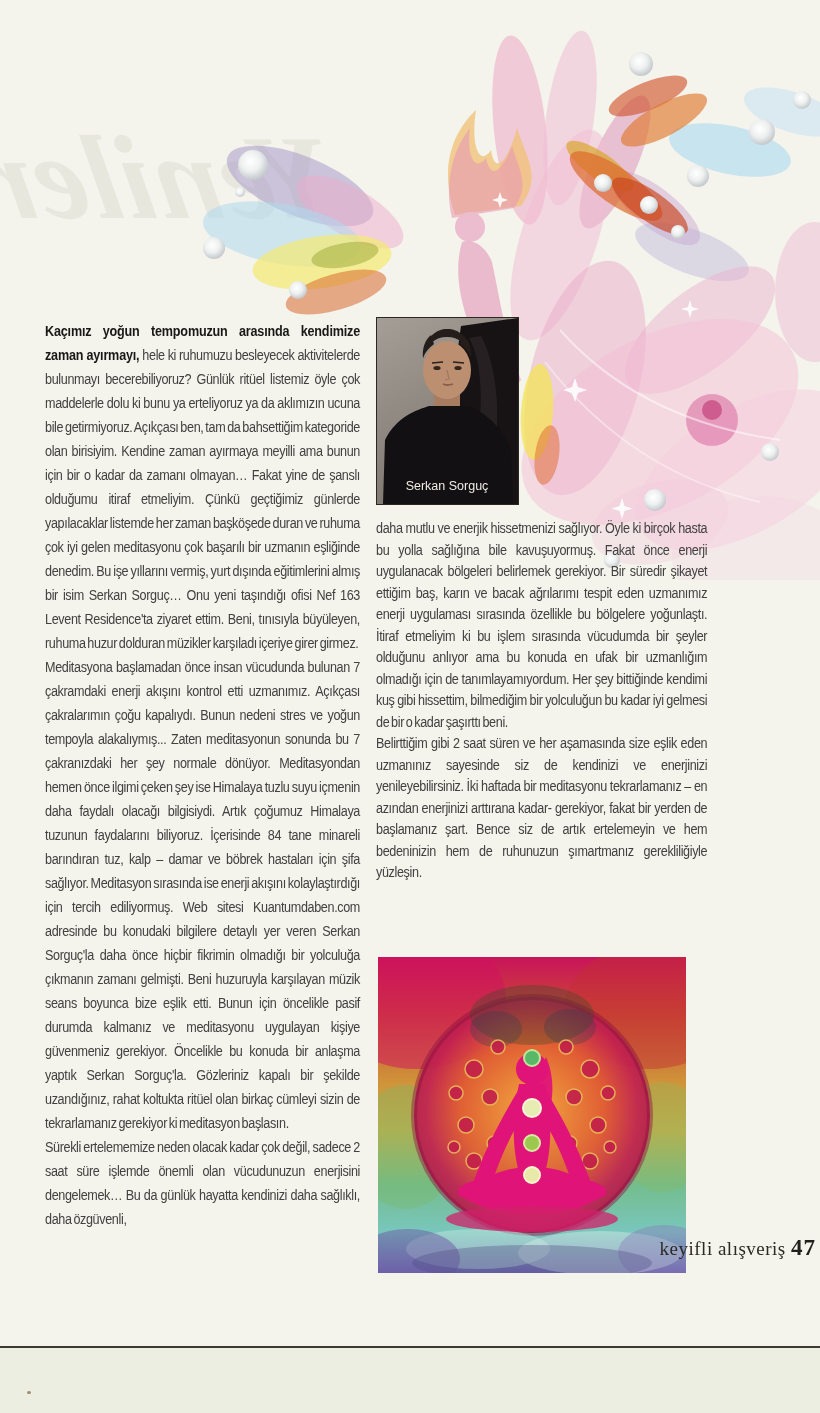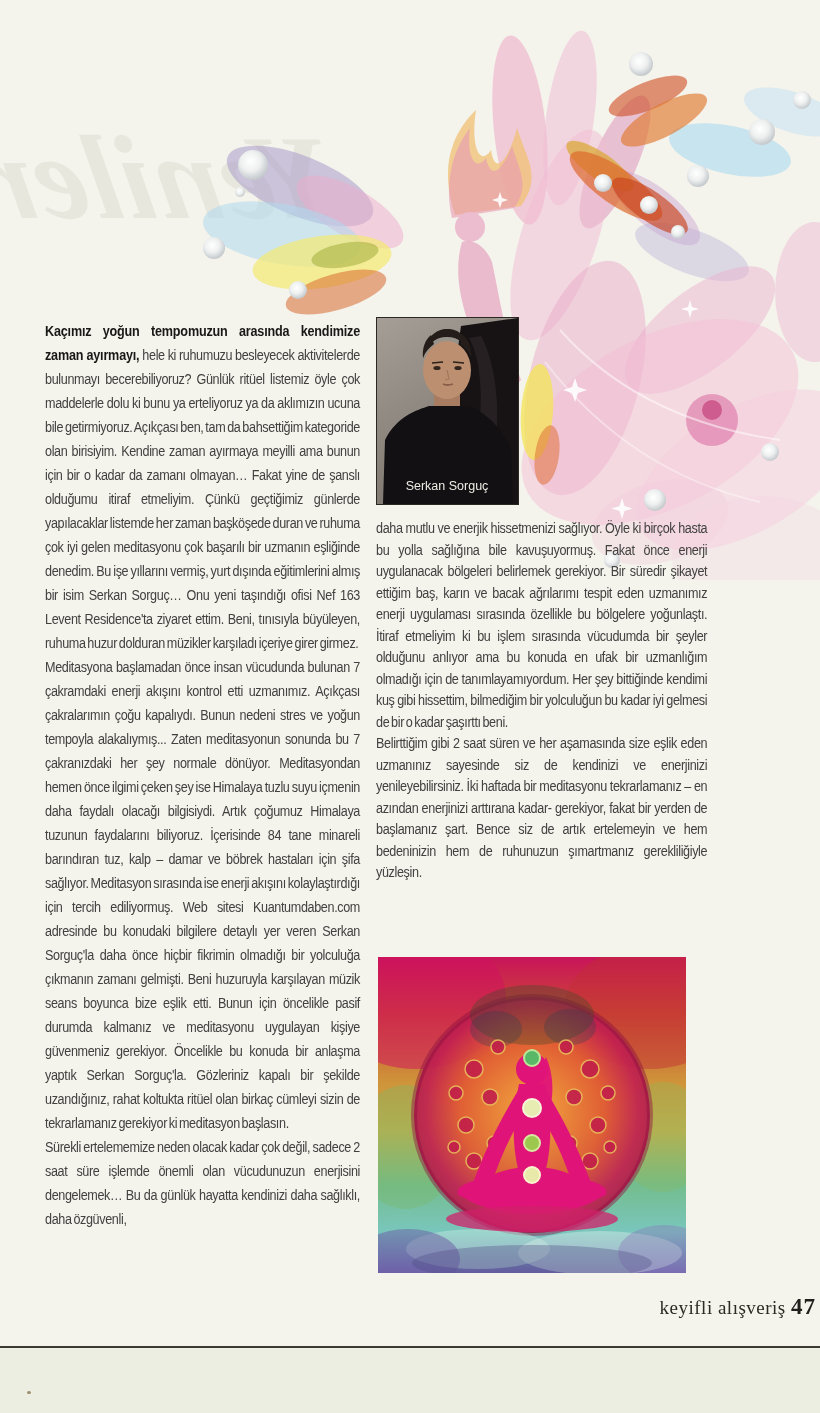--- a/index.html
+++ b/index.html
@@ -31,21 +31,21 @@
   .lead-bold{font-weight:bold;color:#181816;letter-spacing:-0.2px;}
   
   #photo{
     position:absolute;left:377px;top:318px;width:141px;height:186px;
     outline:1px solid #2b2723;
   }
   
   #chakra{position:absolute;left:378px;top:957px;width:308px;height:316px;}
   
   #footer{
-    position:absolute;right:4px;top:1294px;
+    position:absolute;right:4px;top:1235px;
     font-family:"Liberation Serif",serif;color:#2c2a25;font-size:19px;
     letter-spacing:0.5px;
   }
   #footer .pagenum{font-weight:bold;font-size:23px;letter-spacing:1px;color:#22201c;}
 </style>
 </head>
 <body>
 
 <svg id="art" viewBox="0 0 820 580" xmlns="http://www.w3.org/2000/svg" aria-hidden="true">
   <defs>

